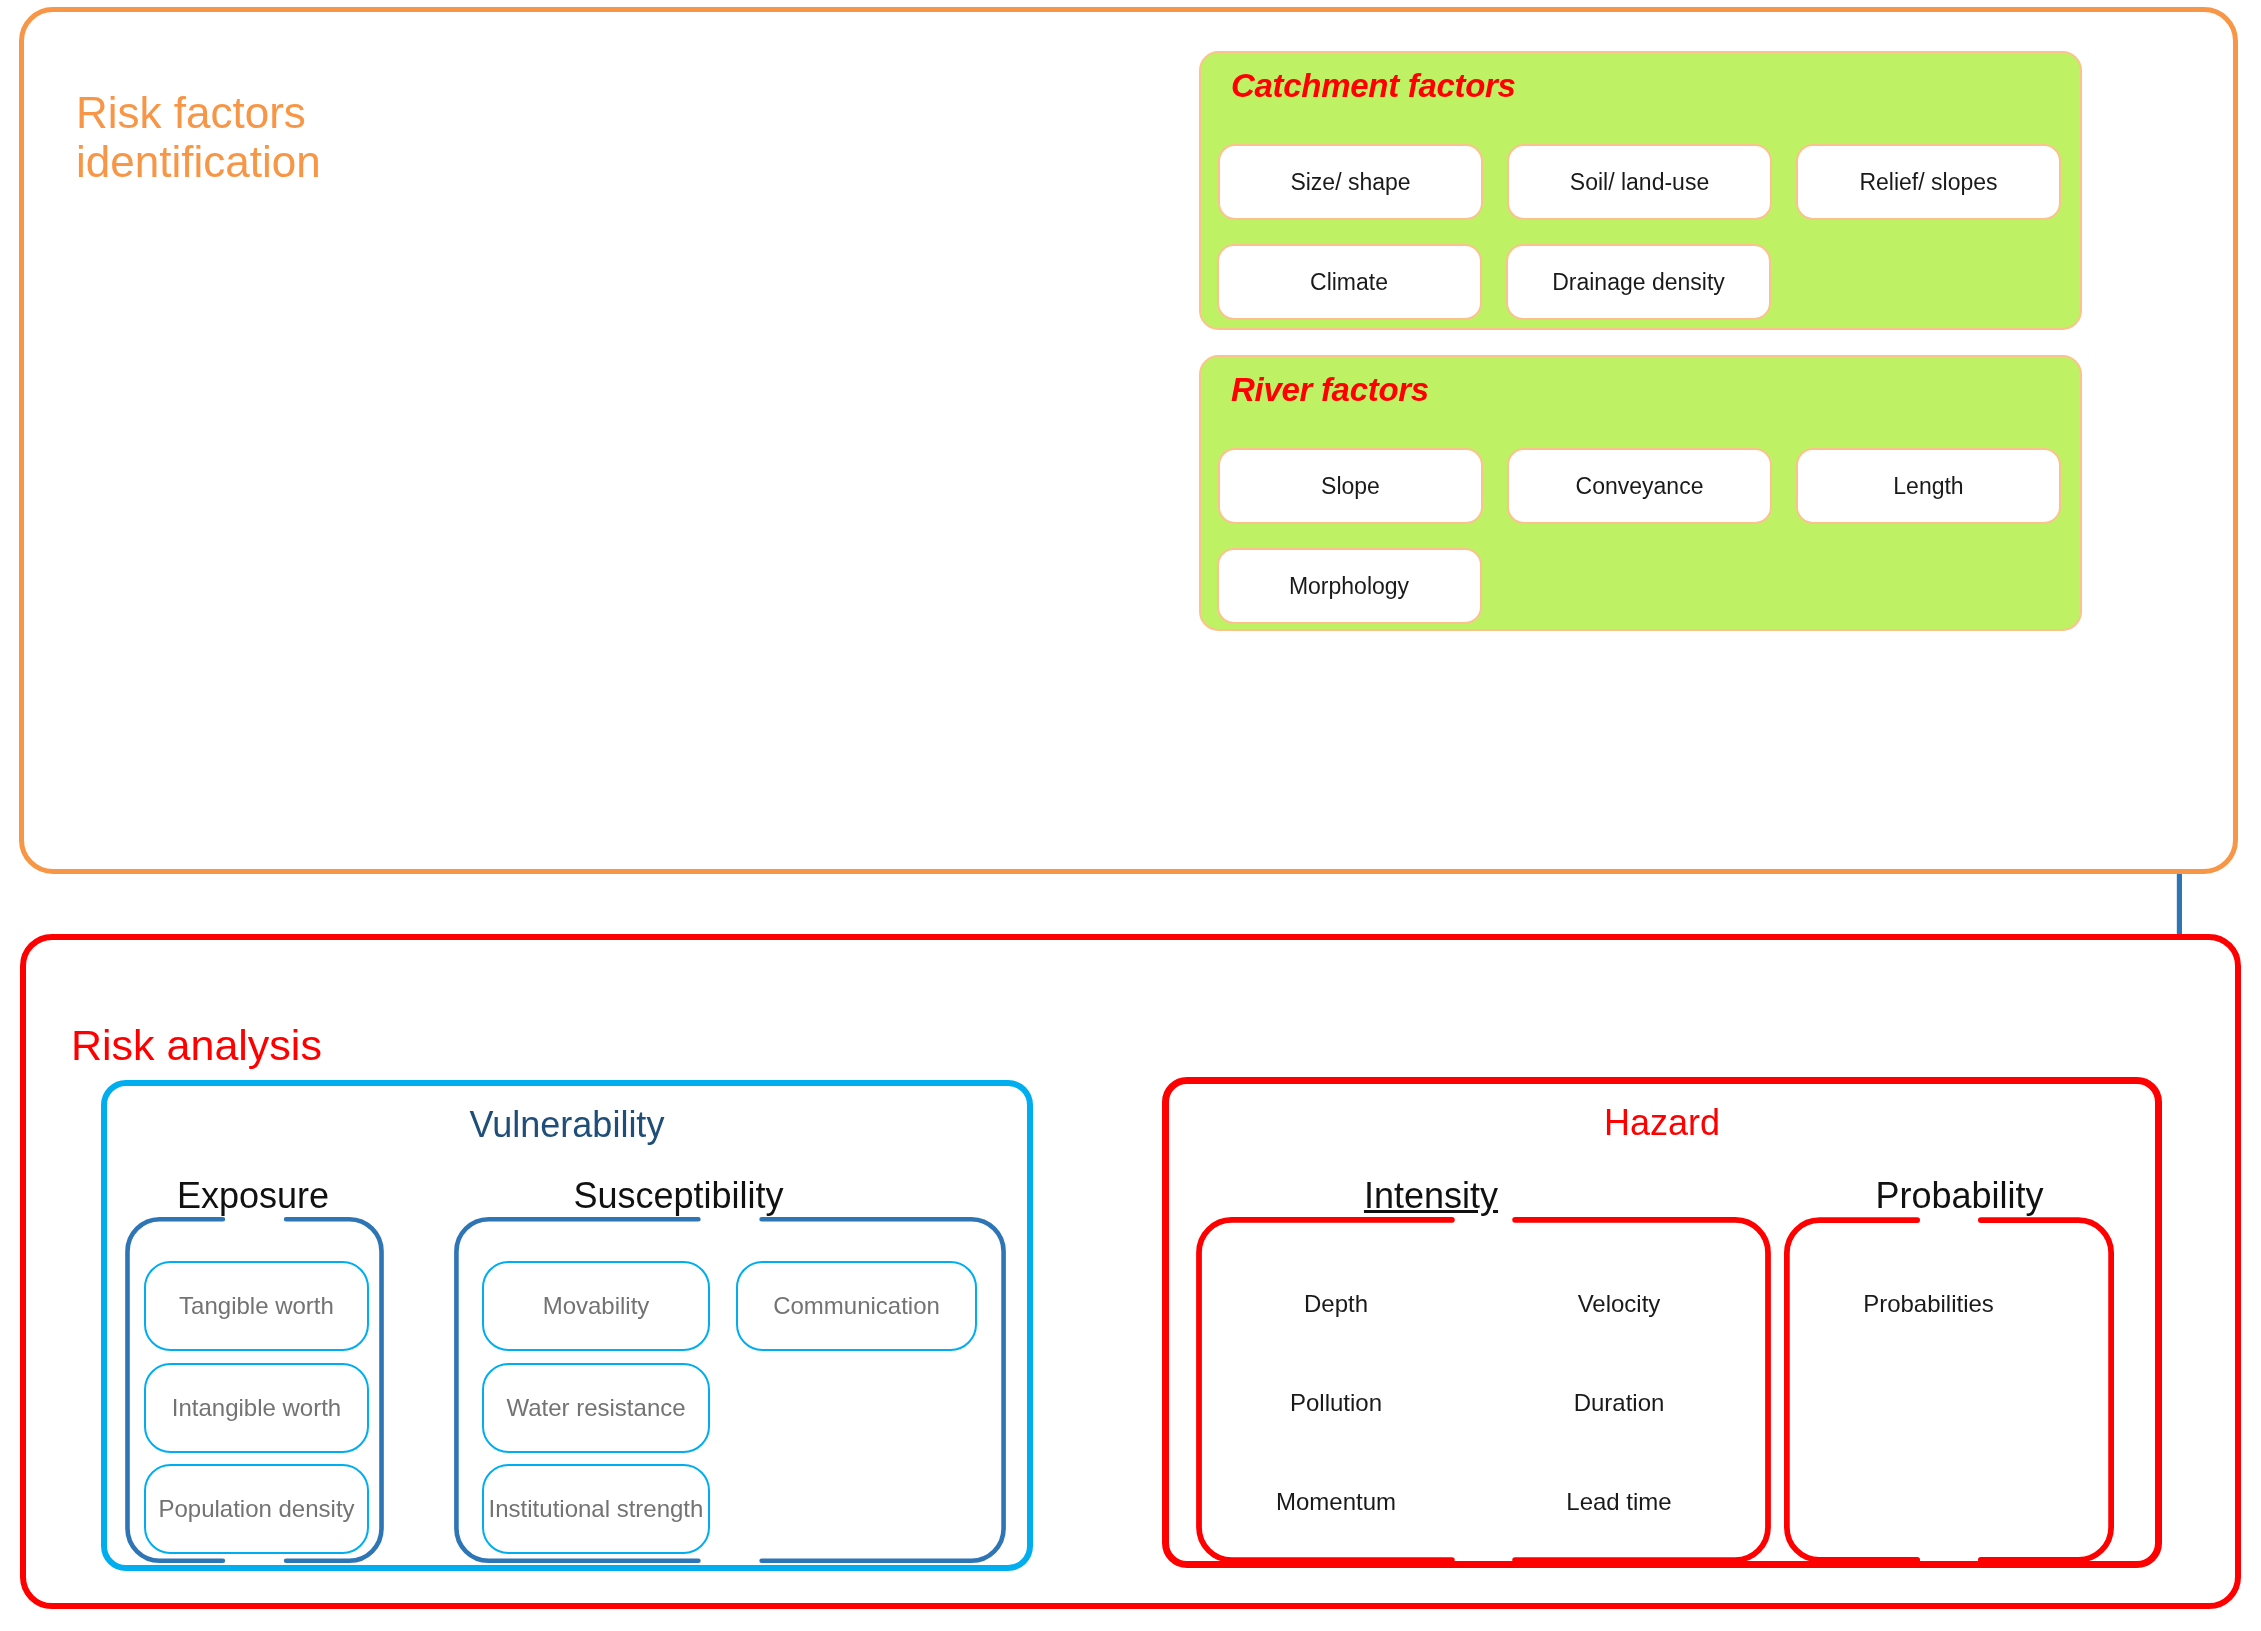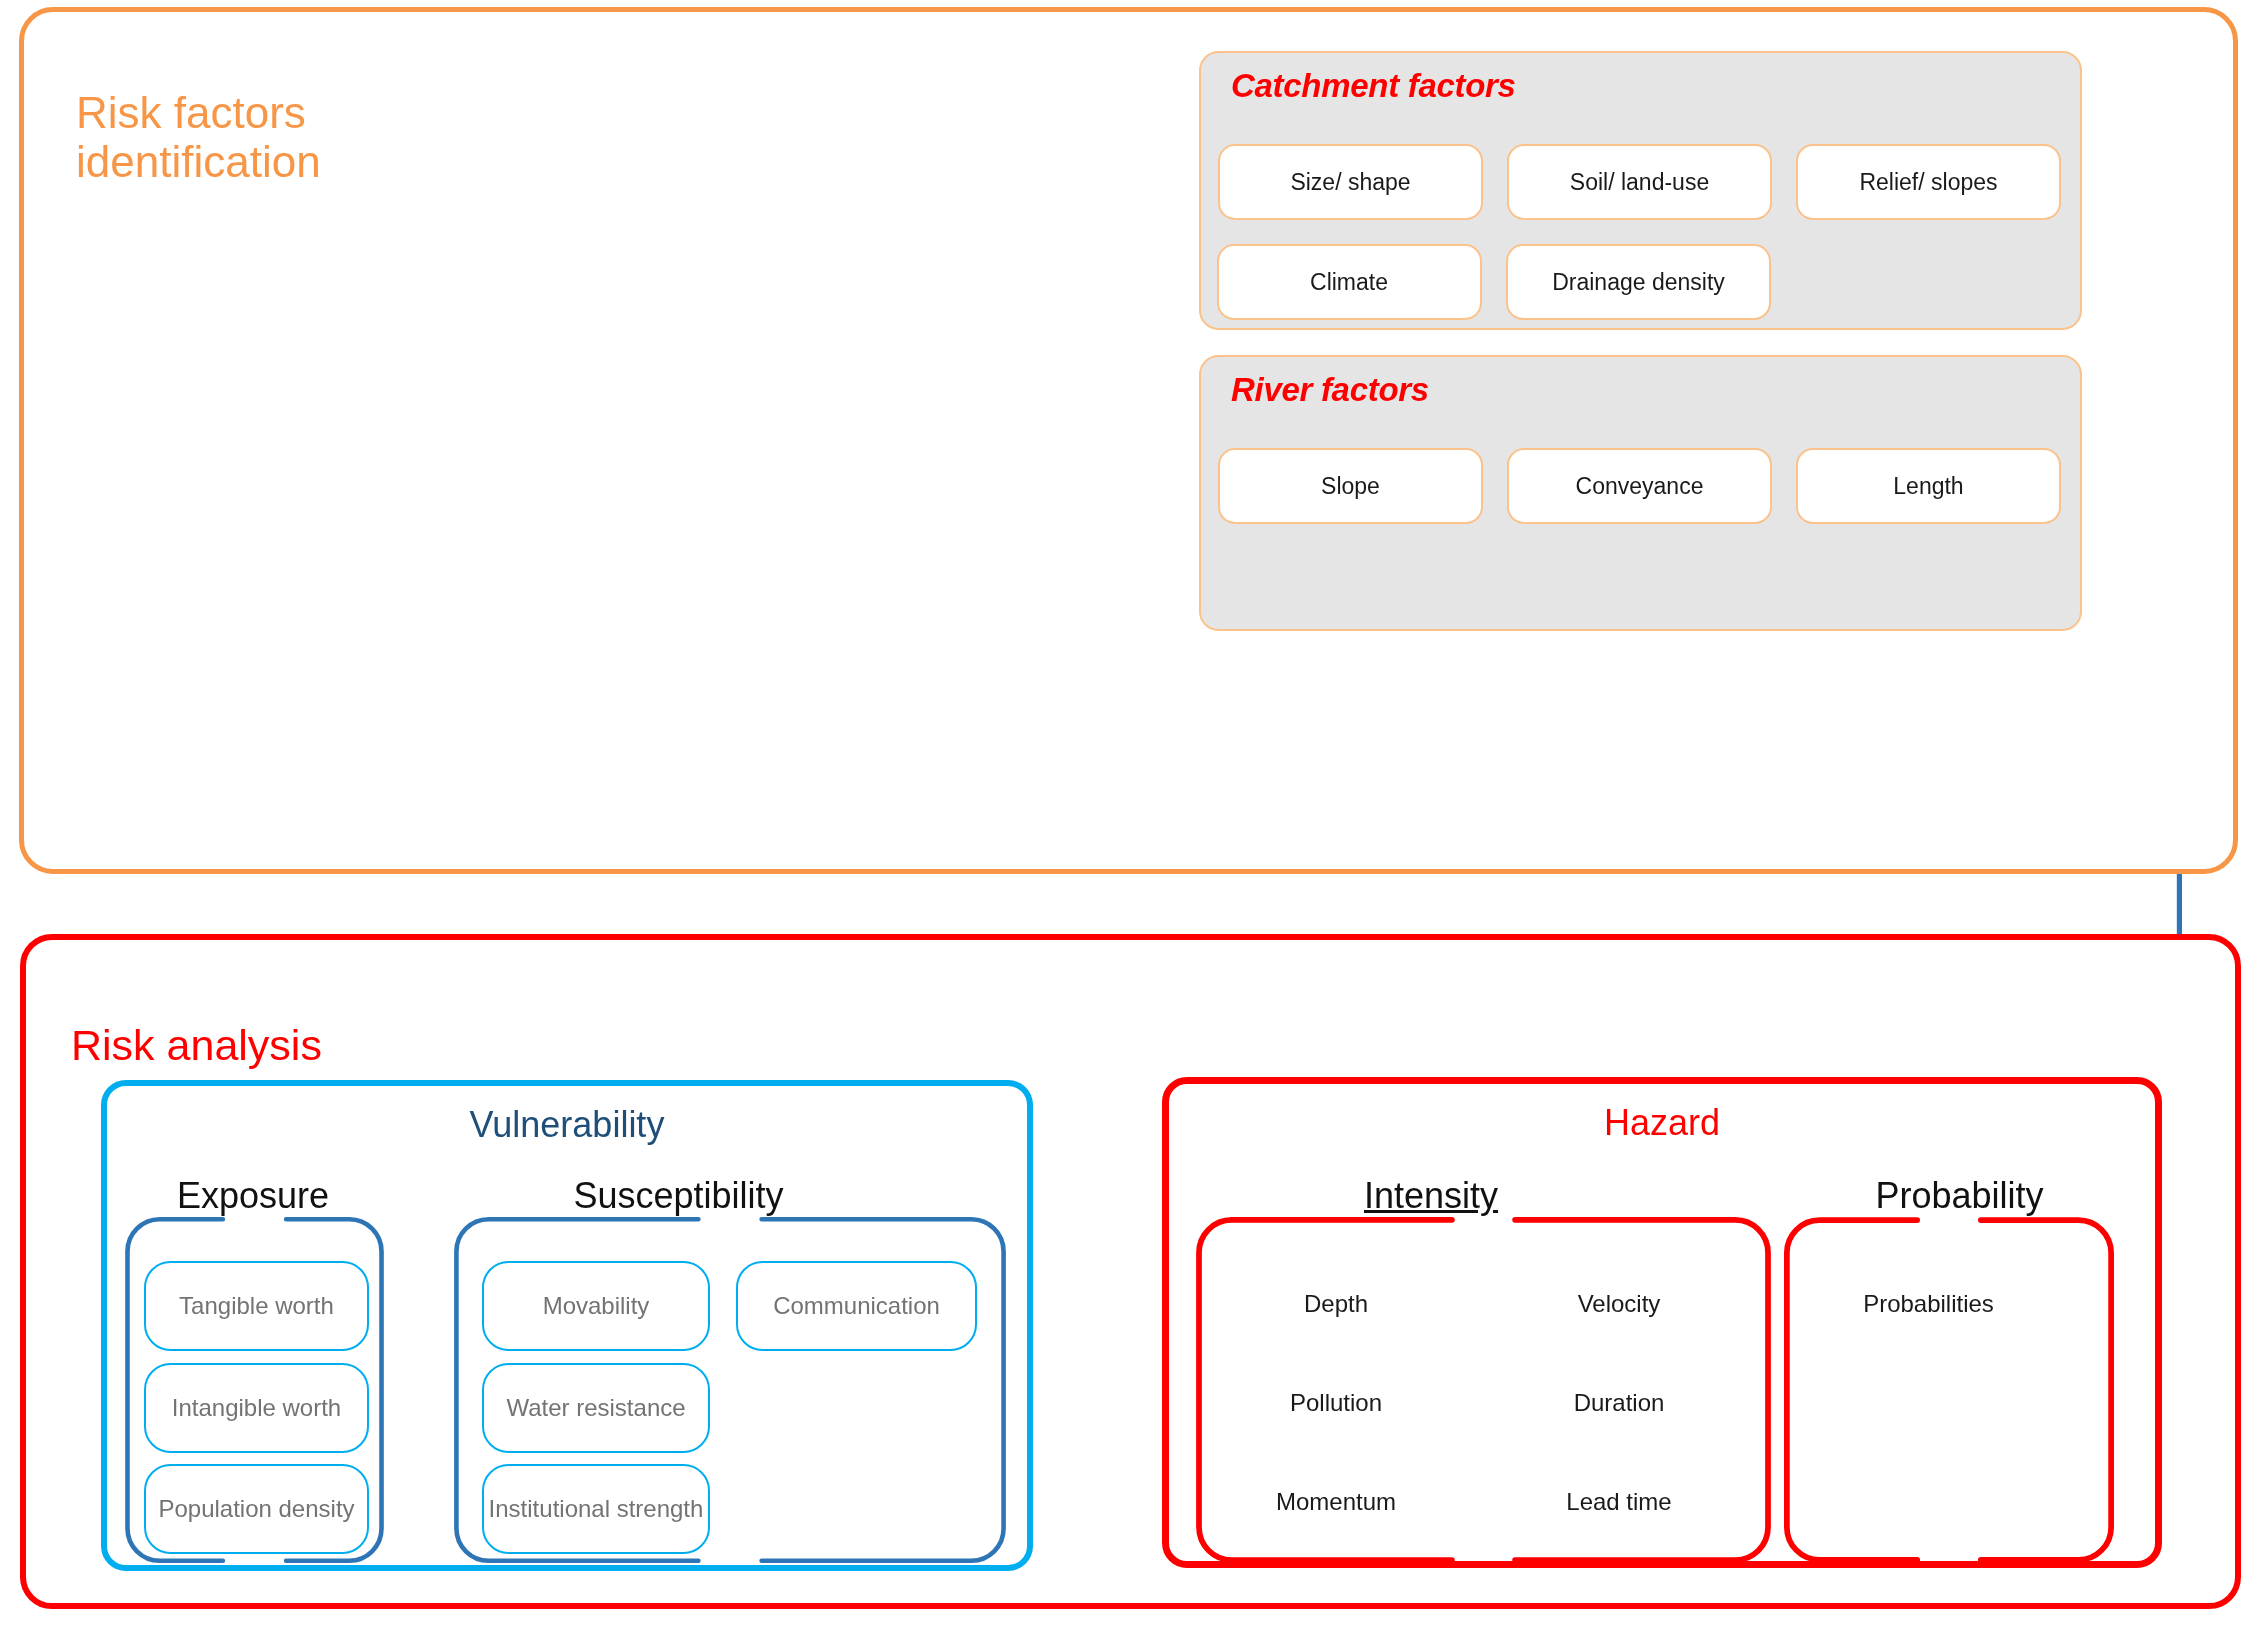--- a/index.html
+++ b/index.html
@@ -20,21 +20,21 @@
   }
 
   .section-title{
     position:absolute;font-weight:400;line-height:1.12;white-space:pre-line;margin-top:47px;
   }
   .title-orange{left:52px;top:29px;color:#F79646;font-size:44px;}
   .title-red{left:45px;top:34px;color:#FF0000;font-size:43px;}
 
   
   .factor-group{
-    border:2.3px solid #FBC38B;border-radius:19.5px;background:#e5e5e5;
+    border:2.3px solid #FBC38B;border-radius:19.5px;background:#bef264;
   }
   .factor-group-label{
     position:absolute;color:#FF0000;font-style:italic;font-weight:700;
     font-size:33px;letter-spacing:-0.3px;white-space:nowrap;
   }
   .pill-orange{
     position:absolute;border:2.3px solid #FBC38B;border-radius:17px;background:#fff;
     display:flex;align-items:center;justify-content:center;text-align:center;
     font-size:23px;color:#1a1a1a;line-height:1.15;
   }
@@ -104,20 +104,21 @@
     <div class="pill-orange" style="left:595px;top:91px;width:261px;height:72px;">Relief/ slopes</div>
     <div class="pill-orange" style="left:15.5px;top:191px;width:261px;height:72px;">Climate</div>
     <div class="pill-orange" style="left:305px;top:191px;width:261px;height:72px;">Drainage density</div>
   </div>
 
   <div class="abs factor-group" style="left:1199px;top:355px;width:883px;height:276px;">
     <div class="factor-group-label" style="left:30px;top:13.8px;">River factors</div>
     <div class="pill-orange" style="left:17px;top:91px;width:261px;height:72px;">Slope</div>
     <div class="pill-orange" style="left:306px;top:91px;width:261px;height:72px;">Conveyance</div>
     <div class="pill-orange" style="left:595px;top:91px;width:261px;height:72px;">Length</div>
+    <div class="pill-orange" style="left:15.5px;top:191px;width:261px;height:72px;">Morphology</div>
   </div>
 
 
   <div class="abs outer-red">
     <div class="section-title title-red">Risk analysis</div>
   </div>
 
   <div class="abs panel-vuln" style="left:101px;top:1080px;width:932px;height:491px;">
     <div class="panel-heading heading-blue" style="left:0;right:0;top:18.4px;">Vulnerability</div>
   </div>

